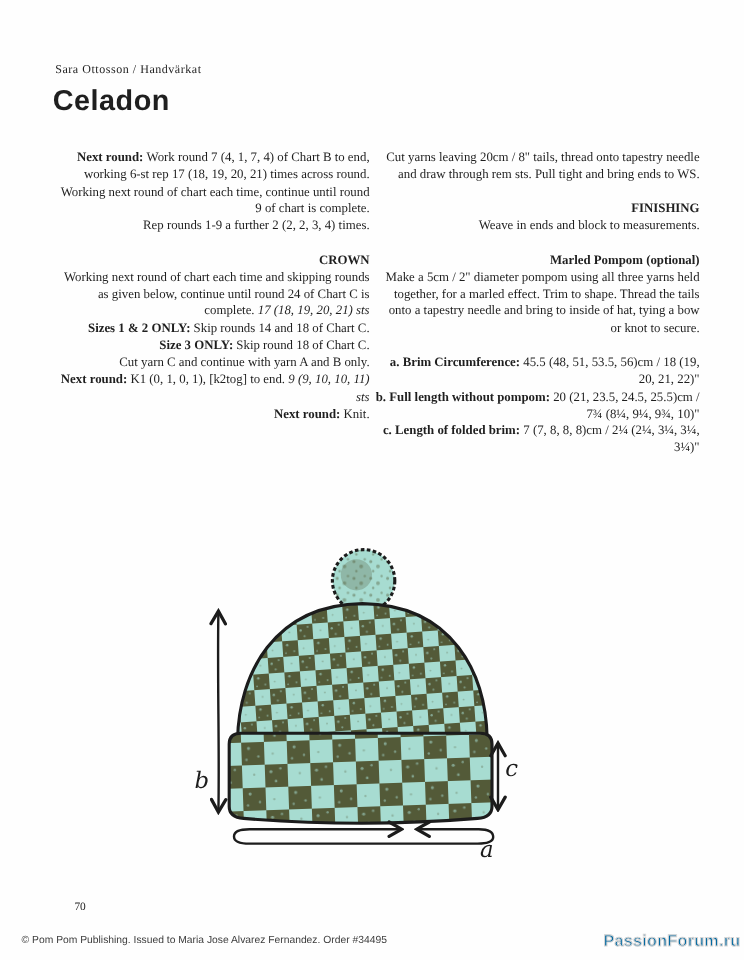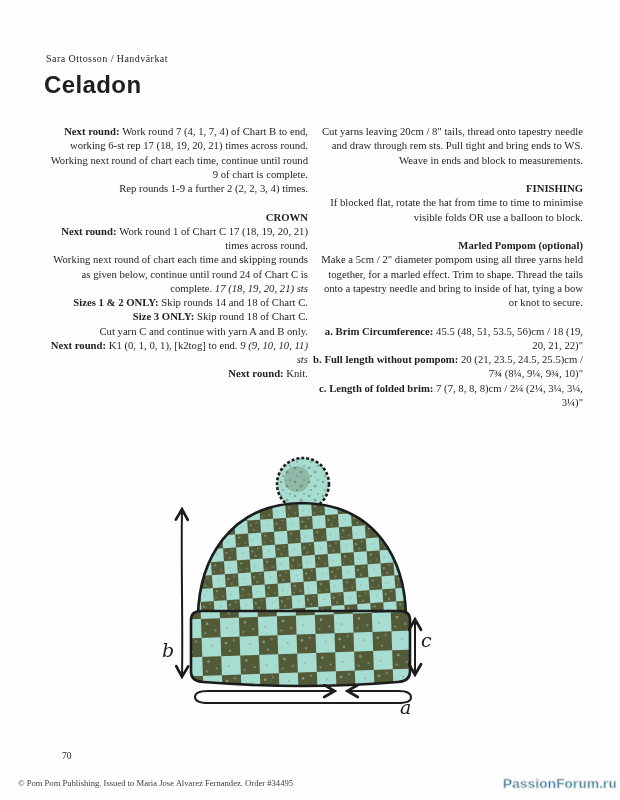--- a/index.html
+++ b/index.html
@@ -35,54 +35,52 @@
   .no-fill{fill:none;}
   .diagram-label{
     font-family:"DejaVu Serif",serif;font-style:italic;font-size:19px;
     fill:var(--outline,#1c1c1c);
   }
   .page-number{
     position:absolute;left:62px;top:751px;font-size:9.5px;
   }
   .copyright{
     position:absolute;left:8px;top:778px;
-    font-family:Liberation Serif, serif;font-size:8.6px;color:#3c3c3c;padding-left:10px;
+    font-family:Liberation Sans, sans-serif;font-size:8.6px;color:#3c3c3c;padding-left:10px;
   }
   .watermark{
     position:absolute;right:3px;top:776px;
     font-family:"Liberation Sans",sans-serif;font-weight:700;
     font-size:13.5px;letter-spacing:.2px;
     color:#0369a1;-webkit-text-stroke:.9px var(--watermark,#d6d6d6);
   }
 </style>
 </head>
 <body>
 
 <div class="page">
 
   <div class="byline">Sara Ottosson / Handvärkat</div>
   <div class="title">Celadon</div>
 
   <div class="col" id="col-left">
       <p class="tblock"><span class="bold">Next round: </span><span class="regular">Work round 7 (4, 1, 7, 4) of Chart B to end, working 6-st rep 17 (18, 19, 20, 21) times across round. Working next round of chart each time, continue until round 9 of chart is complete.</span></p>
       <p class="tblock"><span class="regular">Rep rounds 1-9 a further 2 (2, 2, 3, 4) times.</span></p>
       <p class="tblock sp"><span class="bold">CROWN</span></p>
-      <p class="tblock"><span class="bold">Next round: </span><span class="regular">Work round 1 of Chart C 17 (18, 19, 20, 21) times across round.</span></p>
       <p class="tblock"><span class="regular">Working next round of chart each time and skipping rounds as given below, continue until round 24 of Chart C is complete. </span><span class="italic">17 (18, 19, 20, 21) sts</span></p>
       <p class="tblock"><span class="bold">Sizes 1 &amp; 2 ONLY: </span><span class="regular">Skip rounds 14 and 18 of Chart C.</span></p>
       <p class="tblock"><span class="bold">Size 3 ONLY: </span><span class="regular">Skip round 18 of Chart C.</span></p>
       <p class="tblock"><span class="regular">Cut yarn C and continue with yarn A and B only.</span></p>
       <p class="tblock"><span class="bold">Next round: </span><span class="regular">K1 (0, 1, 0, 1), [k2tog] to end. </span><span class="italic">9 (9, 10, 10, 11) sts</span></p>
       <p class="tblock"><span class="bold">Next round: </span><span class="regular">Knit.</span></p>
     </div>
   <div class="col" id="col-right">
       <p class="tblock"><span class="regular">Cut yarns leaving 20cm / 8" tails, thread onto tapestry needle and draw through rem sts. Pull tight and bring ends to WS.</span></p>
+      <p class="tblock sp"><span class="bold">FINISHING</span></p>
       <p class="tblock"><span class="regular">Weave in ends and block to measurements.</span></p>
-      <p class="tblock sp"><span class="bold">FINISHING</span></p>
-      <p class="tblock"><span class="regular">If blocked flat, rotate the hat from time to time to minimise visible folds OR use a balloon to block.</span></p>
       <p class="tblock sp"><span class="bold">Marled Pompom (optional)</span></p>
       <p class="tblock"><span class="regular">Make a 5cm / 2" diameter pompom using all three yarns held together, for a marled effect. Trim to shape. Thread the tails onto a tapestry needle and bring to inside of hat, tying a bow or knot to secure.</span></p>
       <p class="tblock sp"><span class="bold">a. Brim Circumference: </span><span class="regular">45.5 (48, 51, 53.5, 56)cm / 18 (19, 20, 21, 22)"</span></p>
       <p class="tblock"><span class="bold">b. Full length without pompom: </span><span class="regular">20 (21, 23.5, 24.5, 25.5)cm / 7¾ (8¼, 9¼, 9¾, 10)"</span></p>
       <p class="tblock"><span class="bold">c. Length of folded brim: </span><span class="regular">7 (7, 8, 8, 8)cm / 2¼ (2¼, 3¼, 3¼, 3¼)"</span></p>
     </div>
 
   <div class="hat-wrap">
     <svg width="322" height="278" viewBox="0 0 322 278">
       <defs>

